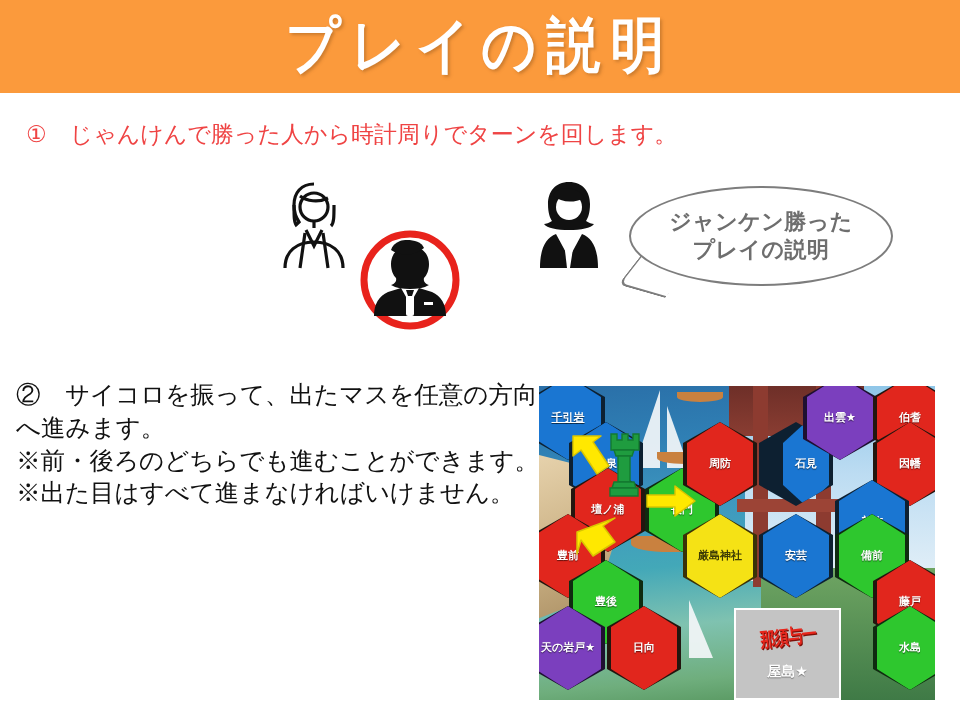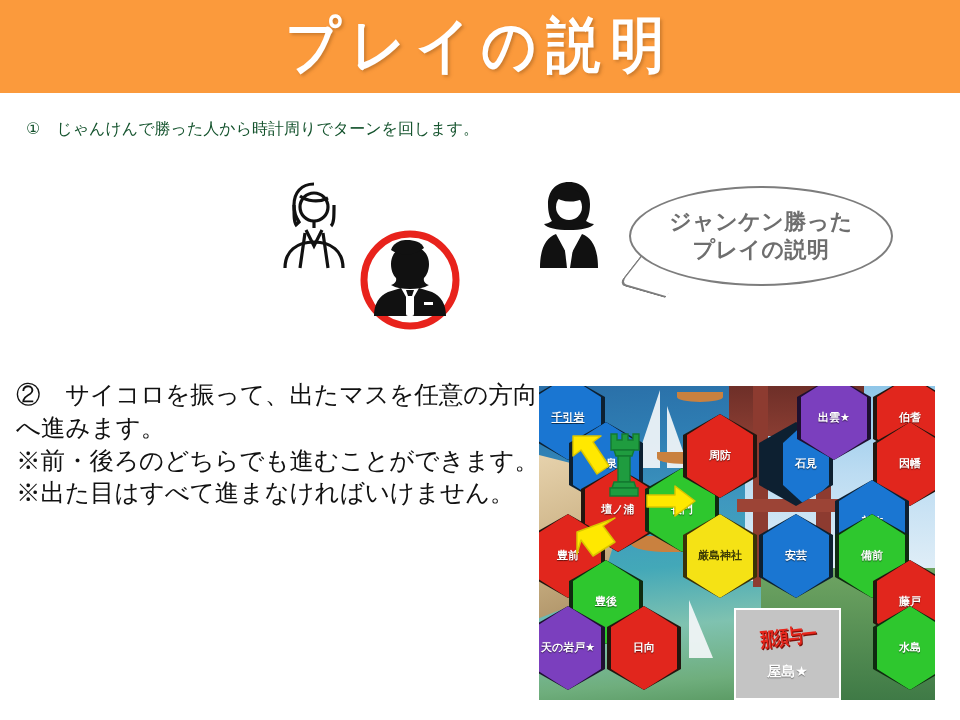--- a/index.html
+++ b/index.html
@@ -24,21 +24,21 @@
     letter-spacing: 10px;
     font-family: "DejaVu Sans", sans-serif;
     text-shadow: 2px 2px 3px rgba(120,70,20,0.35);
     transform: scaleY(1.12);
     white-space: nowrap;
   }
 
   
   .step1-text {
     position: absolute; left: 26px; top: 119px;
-    font-size: 16px; color: #14532d; white-space: nowrap;
+    font-size: 23px; color: #ef4444; white-space: nowrap;
     font-family: "DejaVu Sans", sans-serif;
   }
 
   
   .avatar { position: absolute; }
   .avatar svg { display: block; }
   #avatar-outline { left: 272px; top: 176px; width: 84px; height: 96px; }
   #avatar-circled { left: 358px; top: 228px; width: 104px; height: 104px; }
   #avatar-solid   { left: 527px; top: 176px; width: 84px; height: 96px; }
 
@@ -265,21 +265,21 @@
         <div class="hex blue" style="left: -8px; top: -10px; text-decoration: underline;">
           <div class="inner">
             <span class="label">千引岩</span>
           </div>
         </div>
         <div class="hex blue" style="left: 30px; top: 36px;">
           <div class="inner">
             <span class="label">和泉</span>
           </div>
         </div>
-        <div class="hex red" style="left: 42px; top: 82px;">
+        <div class="hex red" style="left: 32px; top: 82px;">
           <div class="inner">
             <span class="label">壇ノ浦</span>
           </div>
         </div>
         <div class="hex red" style="left: -8px; top: 128px;">
           <div class="inner">
             <span class="label">豊前</span>
           </div>
         </div>
         <div class="hex green" style="left: 30px; top: 174px;">
@@ -295,41 +295,41 @@
         <div class="hex red" style="left: 68px; top: 220px;">
           <div class="inner">
             <span class="label">日向</span>
           </div>
         </div>
         <div class="hex green" style="left: 106px; top: 82px;">
           <div class="inner">
             <span class="label">長門</span>
           </div>
         </div>
-        <div class="hex red" style="left: 144px; top: 28px;">
+        <div class="hex red" style="left: 144px; top: 36px;">
           <div class="inner">
             <span class="label">周防</span>
           </div>
         </div>
         <div class="hex yellow" style="left: 144px; top: 128px;">
           <div class="inner">
             <span class="label">厳島神社</span>
           </div>
         </div>
         <div class="hex blue" style="left: 220px; top: 36px; padding-left: 24px;">
           <div class="inner">
             <span class="label">石見</span>
           </div>
         </div>
         <div class="hex blue" style="left: 220px; top: 128px;">
           <div class="inner">
             <span class="label">安芸</span>
           </div>
         </div>
-        <div class="hex purple" style="left: 258px; top: -10px; align-items: flex-end;">
+        <div class="hex purple" style="left: 264px; top: -10px; align-items: flex-end;">
           <div class="inner">
             <span class="label">出雲★</span>
           </div>
         </div>
         <div class="hex red" style="left: 334px; top: -10px;">
           <div class="inner">
             <span class="label">伯耆</span>
           </div>
         </div>
         <div class="hex red" style="left: 334px; top: 36px;">

